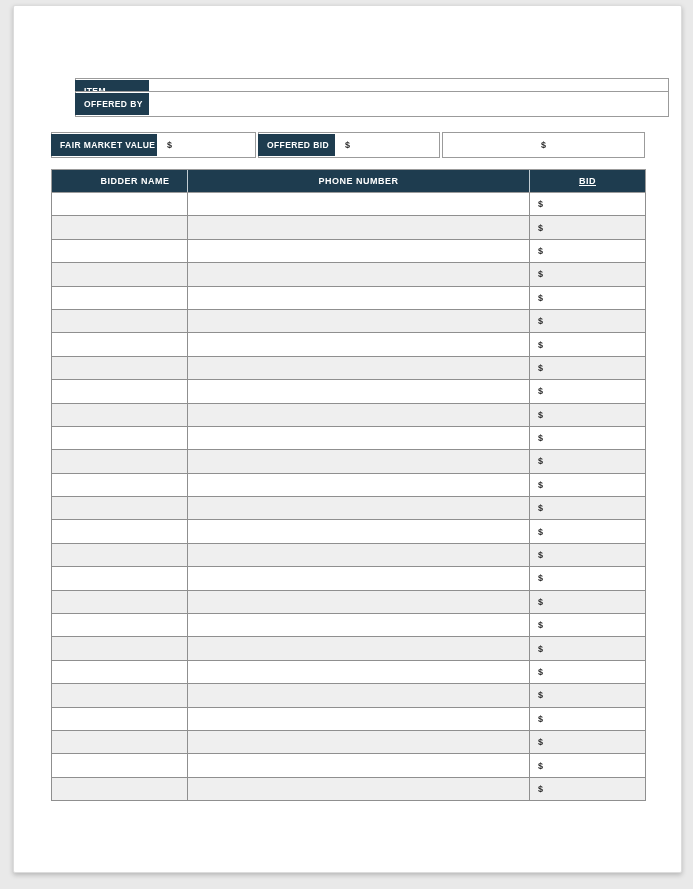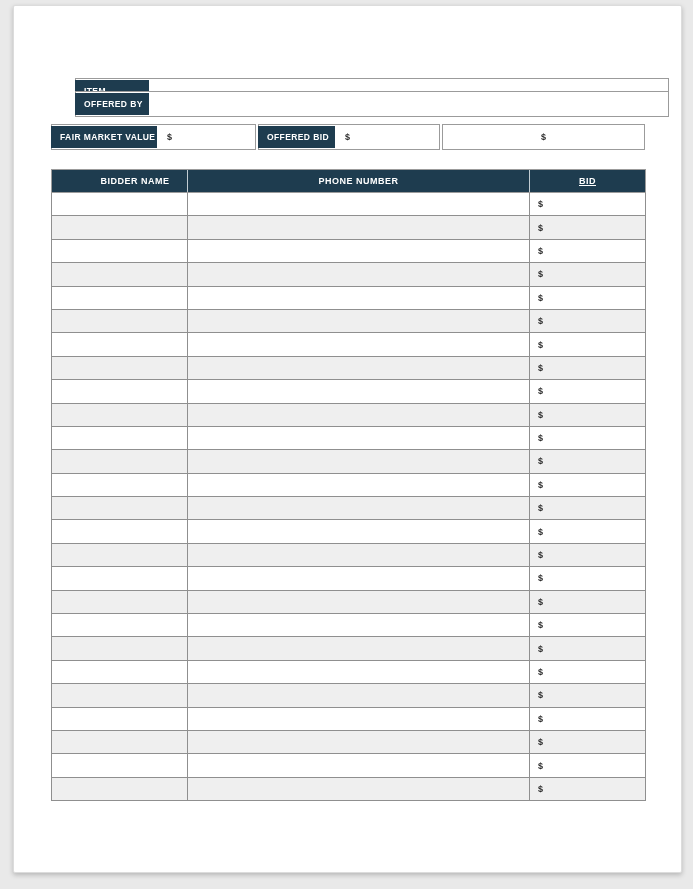--- a/index.html
+++ b/index.html
@@ -42,21 +42,21 @@
     background:var(--navy);color:#fff;
     font-size:8.5px;font-weight:bold;letter-spacing:0.4px;
     display:flex;align-items:center;padding-left:9px;
     white-space:nowrap;
   }
   .field-input{
     position:absolute;left:74px;right:0;top:0;bottom:0;
   }
   
   .row-money{
-    position:absolute;left:37px;top:118px;width:594px;height:26px;
+    position:absolute;left:37px;top:126px;width:594px;height:26px;
     display:flex;
   }
   .seg{
     position:relative;height:26px;border:1px solid var(--border);
     background:#fff;display:flex;align-items:center;
   }
   .seg-fmv{width:205px;margin-right:2px;}
   .seg-sb {width:182px;margin-right:2px;}
   .seg-bi {width:203px;}
   .seg .field-label{width:auto;}

